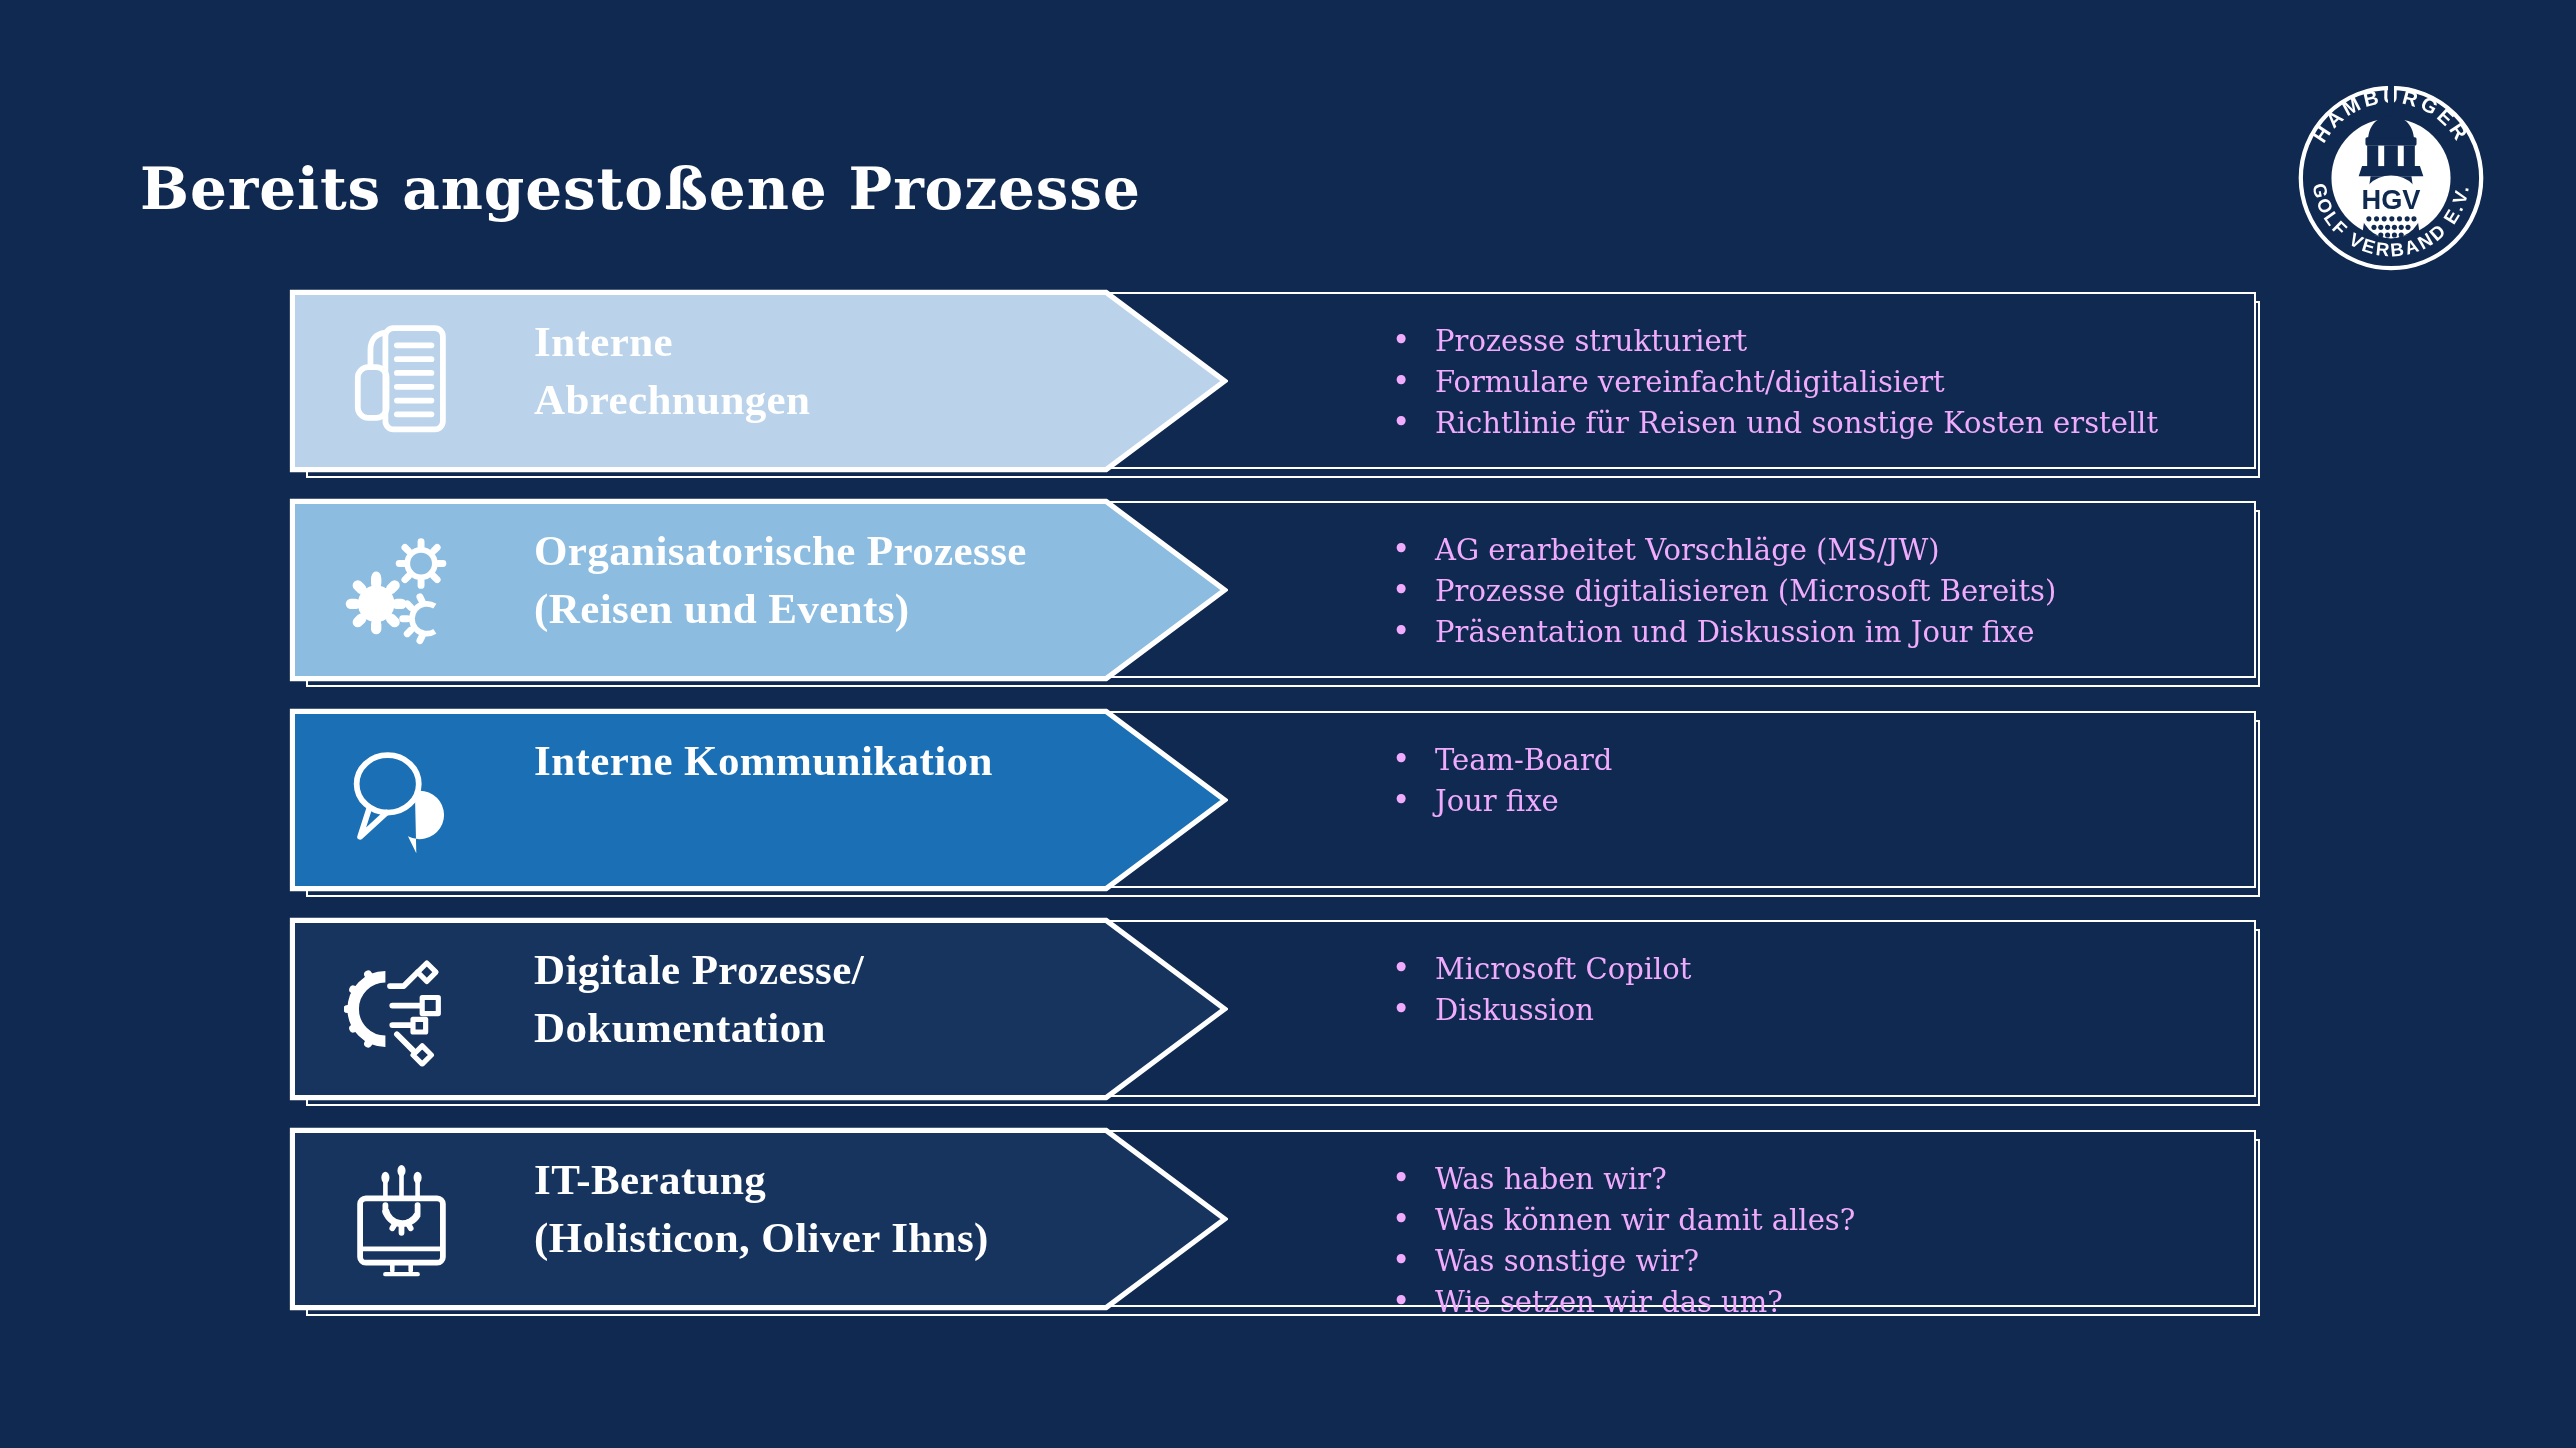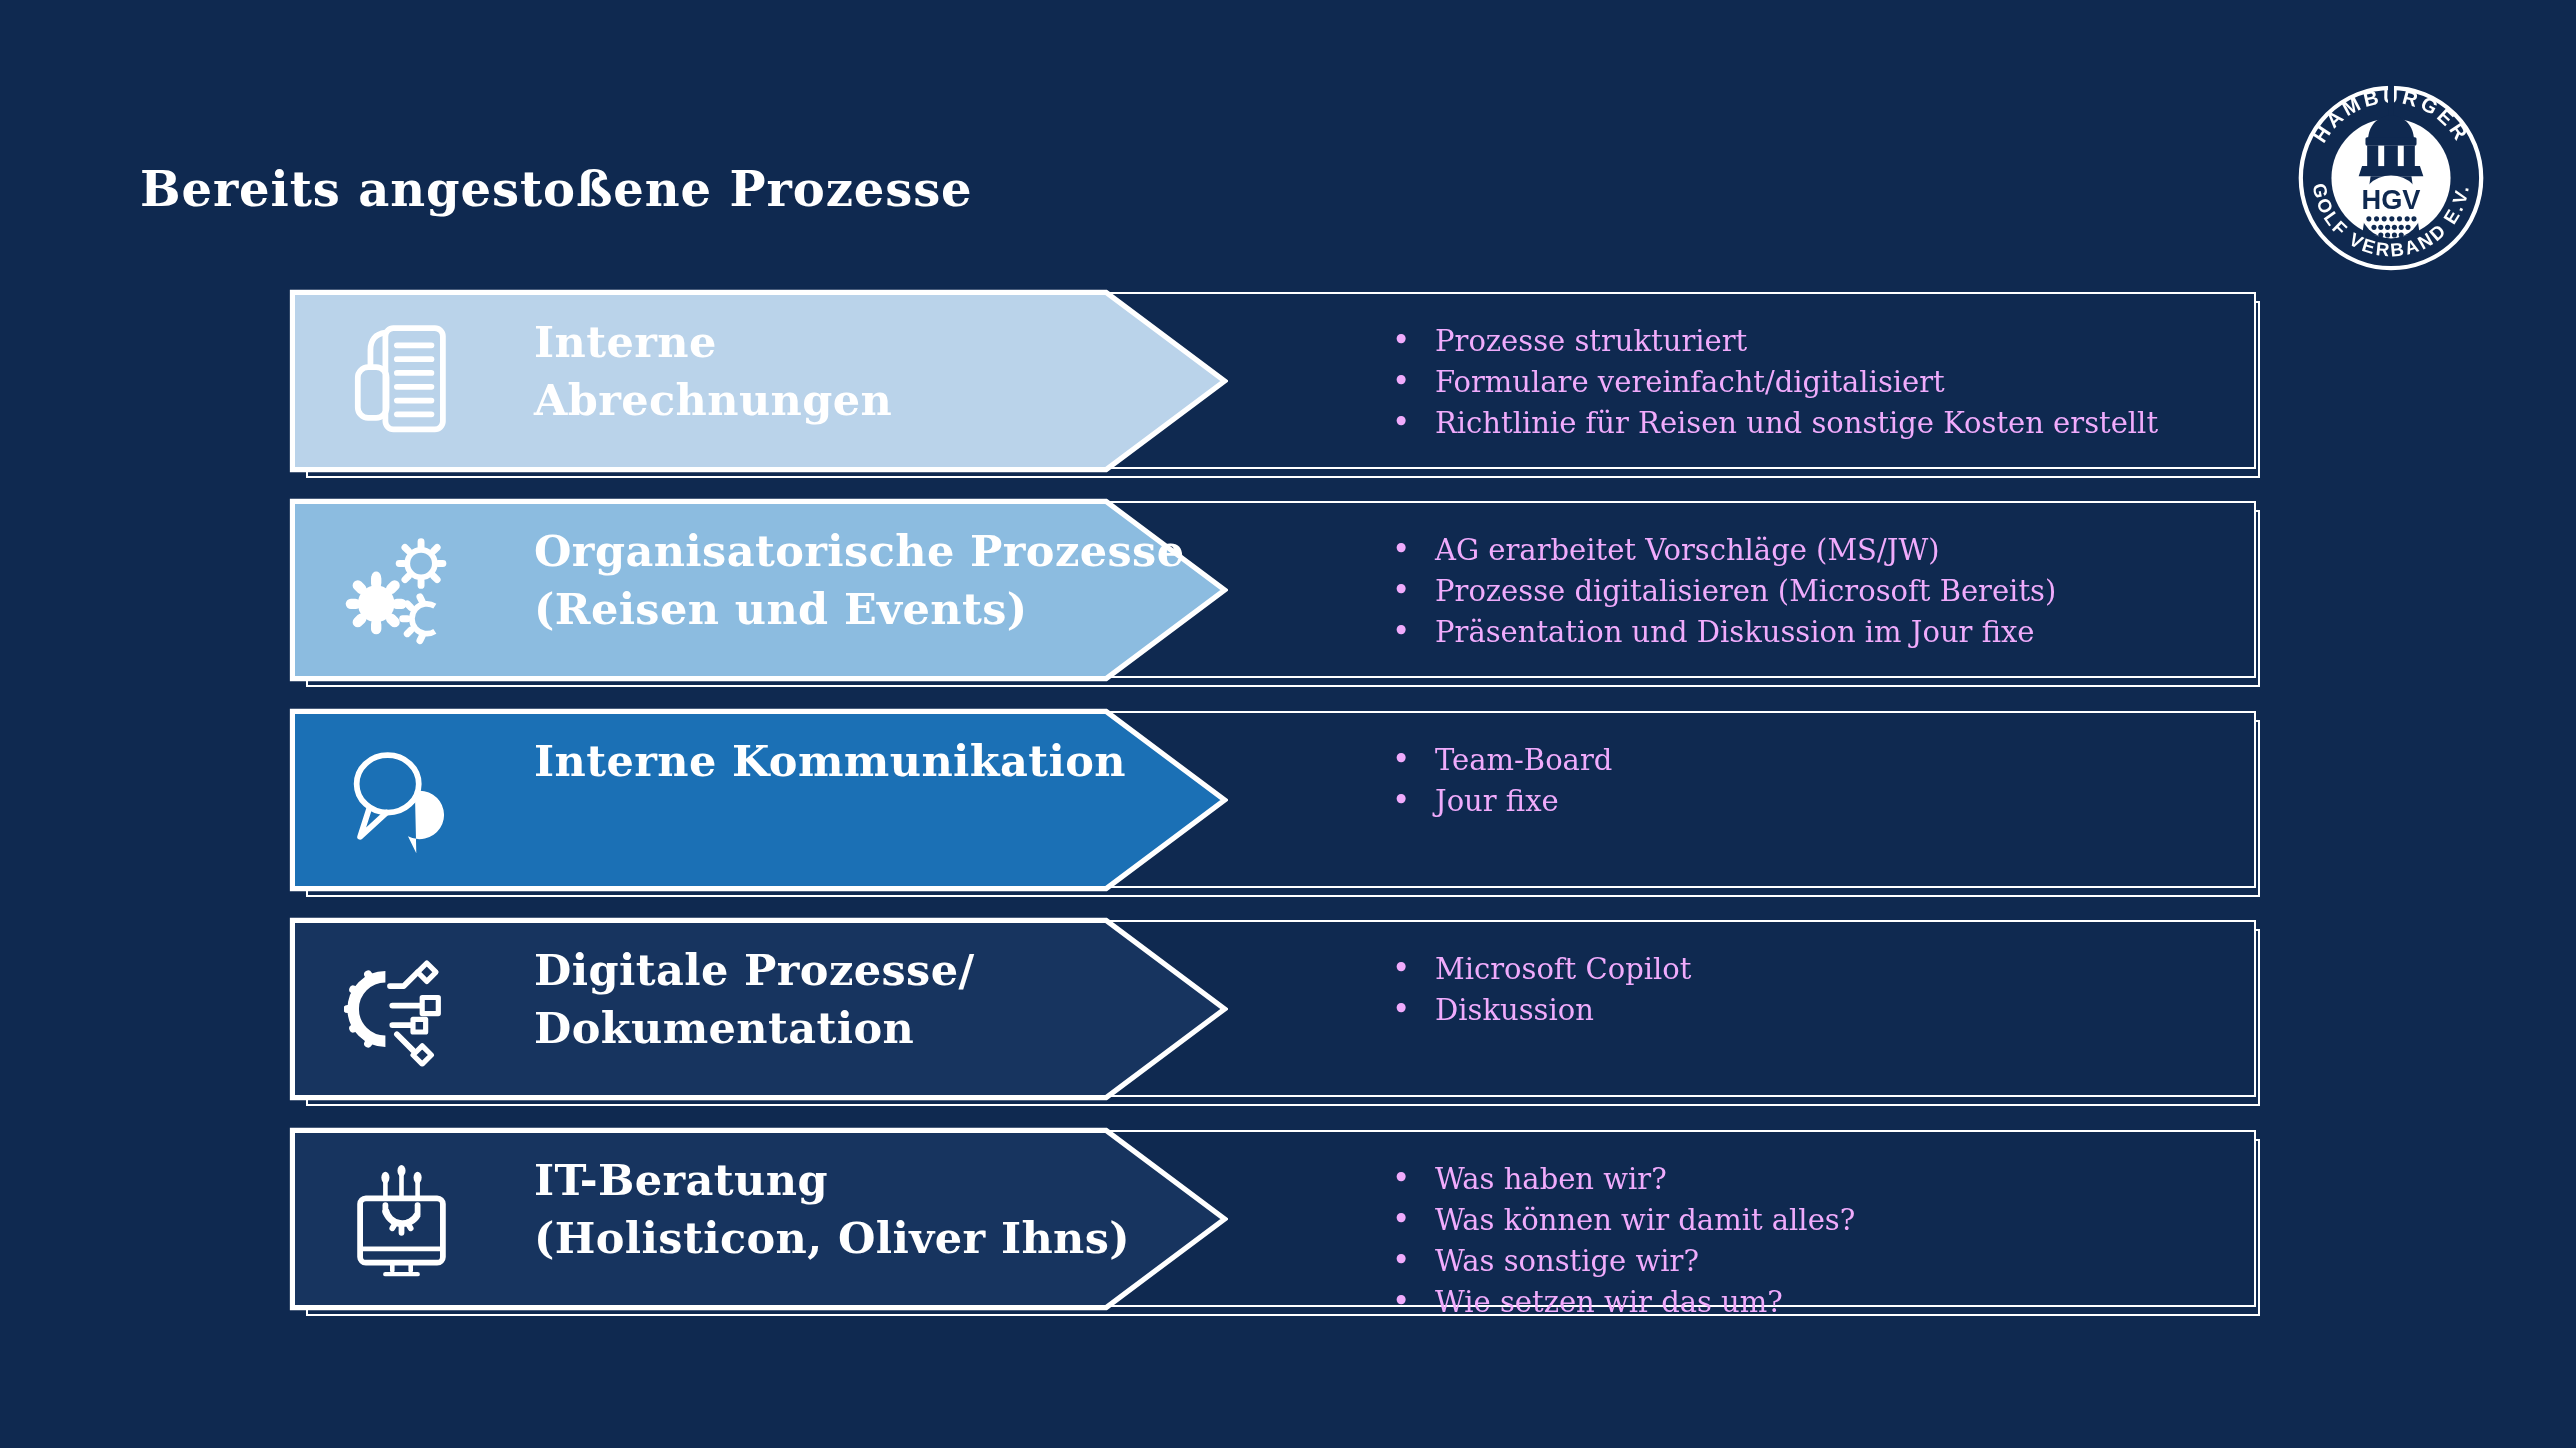--- a/index.html
+++ b/index.html
@@ -2,22 +2,22 @@
 <html style="--bg: #0f2950;font-size:13.7px"><head>
 <meta charset="utf-8">
 <style>
   html,body{margin:0;padding:0;}
   body{
     width:2576px;height:1449px;position:relative;overflow:hidden;
     background:var(--bg,#0f2950);
     font-family:"DejaVu Serif","Liberation Serif",serif;
   }
   .title{
-    position:absolute;left:140px;top:131px;color:#fff;
-    font-size:48px;font-weight:700;letter-spacing:0.9px;line-height:1.1;
+    position:absolute;left:140px;top:119px;color:#fff;
+    font-size:58px;font-weight:700;letter-spacing:0.9px;line-height:1.1;
     white-space:nowrap;
   }
   .logo{position:absolute;left:2294px;top:81px;width:194px;height:194px;}
   .row{position:absolute;left:292px;width:1964px;height:177px;}
   .r1{top:292px}.r2{top:501px}.r3{top:711px}.r4{top:920px}.r5{top:1130px}
   .row-shadow{
     position:absolute;left:13.7px;top:8.6px;right:-4.3px;bottom:-8.6px;
     border:2.6px solid #fff;z-index:0;
   }
   .row-box{
@@ -28,21 +28,21 @@
   .icon{
     position:absolute;left:52px;top:50%;transform:translateY(-50%);
     width:115px;height:115px;z-index:3;
   }
   .icon svg{width:100%;height:100%;}
   .label{
     position:absolute;left:242px;top:20.6px;z-index:3;color:#fff;
     font-size:43px;font-weight:700;line-height:58px;white-space:nowrap;
     letter-spacing:0.4px;
   }
-  .label span{display:block;}
+  .label span{display:block;font-family:Liberation Serif, serif;}
   .bullets{
     position:absolute;left:1100px;top:29px;z-index:3;margin:0;padding:0;
     list-style:none;color:#f0abfc;font-size:29px;line-height:41px;
   }
   .bullets li{position:relative;padding-left:43px;white-space:nowrap;}
   .bullets li::before{content:"\2022";position:absolute;left:0;top:-0.9px;font-size:31px;}
   .stroke-ic{fill:none;stroke:#fff;stroke-width:5;stroke-linecap:round;stroke-linejoin:round;}
 </style>
 </head>
 <body>

